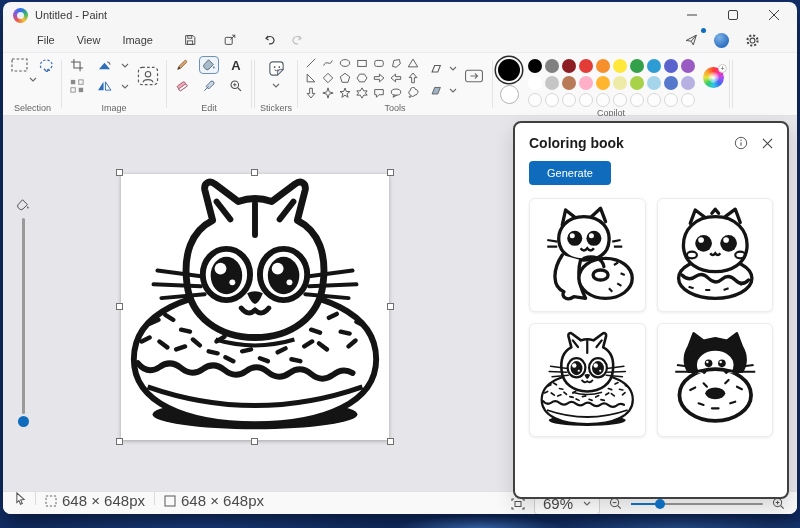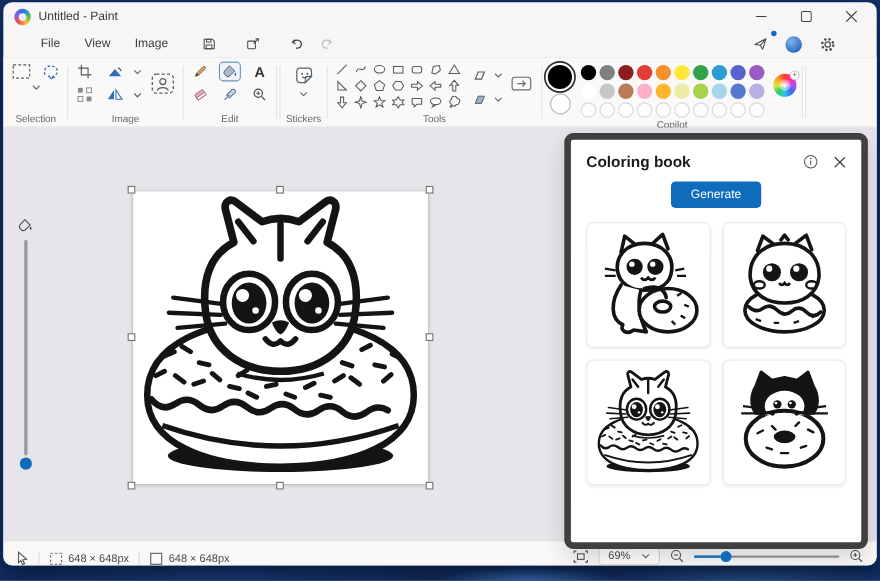--- a/index.html
+++ b/index.html
@@ -83,36 +83,36 @@
 
   .canvas-wrap{position:absolute;left:118px;top:58px;width:268px;height:266px;}
   .canvas{width:100%;height:100%;background:#fff;box-shadow:0 1px 4px rgba(0,0,0,.28);}
   .canvas svg{width:100%;height:100%;display:block;}
   .handle{position:absolute;width:7px;height:7px;background:#fff;border:1px solid #6f6f6f;}
   .h-tl{left:-5px;top:-5px;} .h-tm{left:calc(50% - 4px);top:-5px;} .h-tr{right:-5px;top:-5px;}
   .h-ml{left:-5px;top:calc(50% - 4px);} .h-mr{right:-5px;top:calc(50% - 4px);}
   .h-bl{left:-5px;bottom:-5px;} .h-bm{left:calc(50% - 4px);bottom:-5px;} .h-br{right:-5px;bottom:-5px;}
 
   
-  .panel{position:absolute;right:8px;top:5px;width:276px;height:378px;background:#fff;border:6px solid #404040;
+  .panel{position:absolute;right:8px;top:5px;width:276px;height:378px;background:#fff;border:2px solid #404040;
     border-radius:8px;box-shadow:0 8px 20px rgba(0,0,0,.14);padding:12px 14px 10px;display:flex;flex-direction:column;}
   .panel-head{display:flex;align-items:center;}
   .panel-title{font-size:14px;font-weight:bold;color:#1b1b1b;}
   .panel-head-icons{margin-left:auto;display:flex;align-items:center;gap:14px;color:#555;}
   .prompt-box{margin-top:11px;height:52px;resize:none;font-family:"Liberation Sans",sans-serif;font-size:11px;color:#333;
     border:1px solid #cfcfcf;border-bottom:2px solid #0f6cbd;border-radius:4px;padding:7px 9px;outline:none;width:100%;}
-  .gen-row{display:flex;justify-content:center;margin-top:10px;}
+  .gen-row{display:flex;justify-content:flex-start;margin-top:10px;}
   .gen-btn{border:none;color:#fff;font-family:"Liberation Sans",sans-serif;font-size:11px;padding:6px 18px;border-radius:4px;background:#0f6cbd;}
   .thumb-grid{margin-top:13px;display:grid;grid-template-columns:1fr 1fr;gap:11px;}
   .thumb{background:#fff;border:1px solid #ececec;border-radius:6px;box-shadow:0 1px 3px rgba(0,0,0,.08);height:114px;padding:6px;}
   .thumb svg{width:100%;height:100%;display:block;}
 
   
-  .statusbar{height:23px;border-top:1px solid #e0e0e0;background:#f9f9f9;display:flex;align-items:flex-end;
-    font-size:10px;color:#4a4a4a;padding:0 12px;gap:9px;flex:0 0 auto;}
+  .statusbar{height:23px;border-top:1px solid #e0e0e0;background:#f9f9f9;display:flex;align-items:flex-start;
+    font-size:15px;color:#4a4a4a;padding:0 12px;gap:9px;flex:0 0 auto;}
   .sb-sep{width:1px;height:13px;background:#dcdcdc;}
   .sb-item{display:flex;align-items:center;gap:5px;}
   .sb-right{margin-left:auto;display:flex;align-items:center;gap:9px;}
   .zoom-box{display:flex;align-items:center;gap:10px;background:#fff;border:1px solid #d4d4d4;border-radius:4px;padding:2px 8px;}
   .zslider{width:132px;height:2px;background:#8c8c8c;border-radius:1px;position:relative;}
   .zslider .fill{position:absolute;left:0;top:0;height:2px;width:18%;background:#0f6cbd;}
   .zslider .knob{position:absolute;left:18%;top:-4px;width:10px;height:10px;border-radius:50%;background:#0f6cbd;}
   svg.i{display:block;}
 </style>
 </head>

